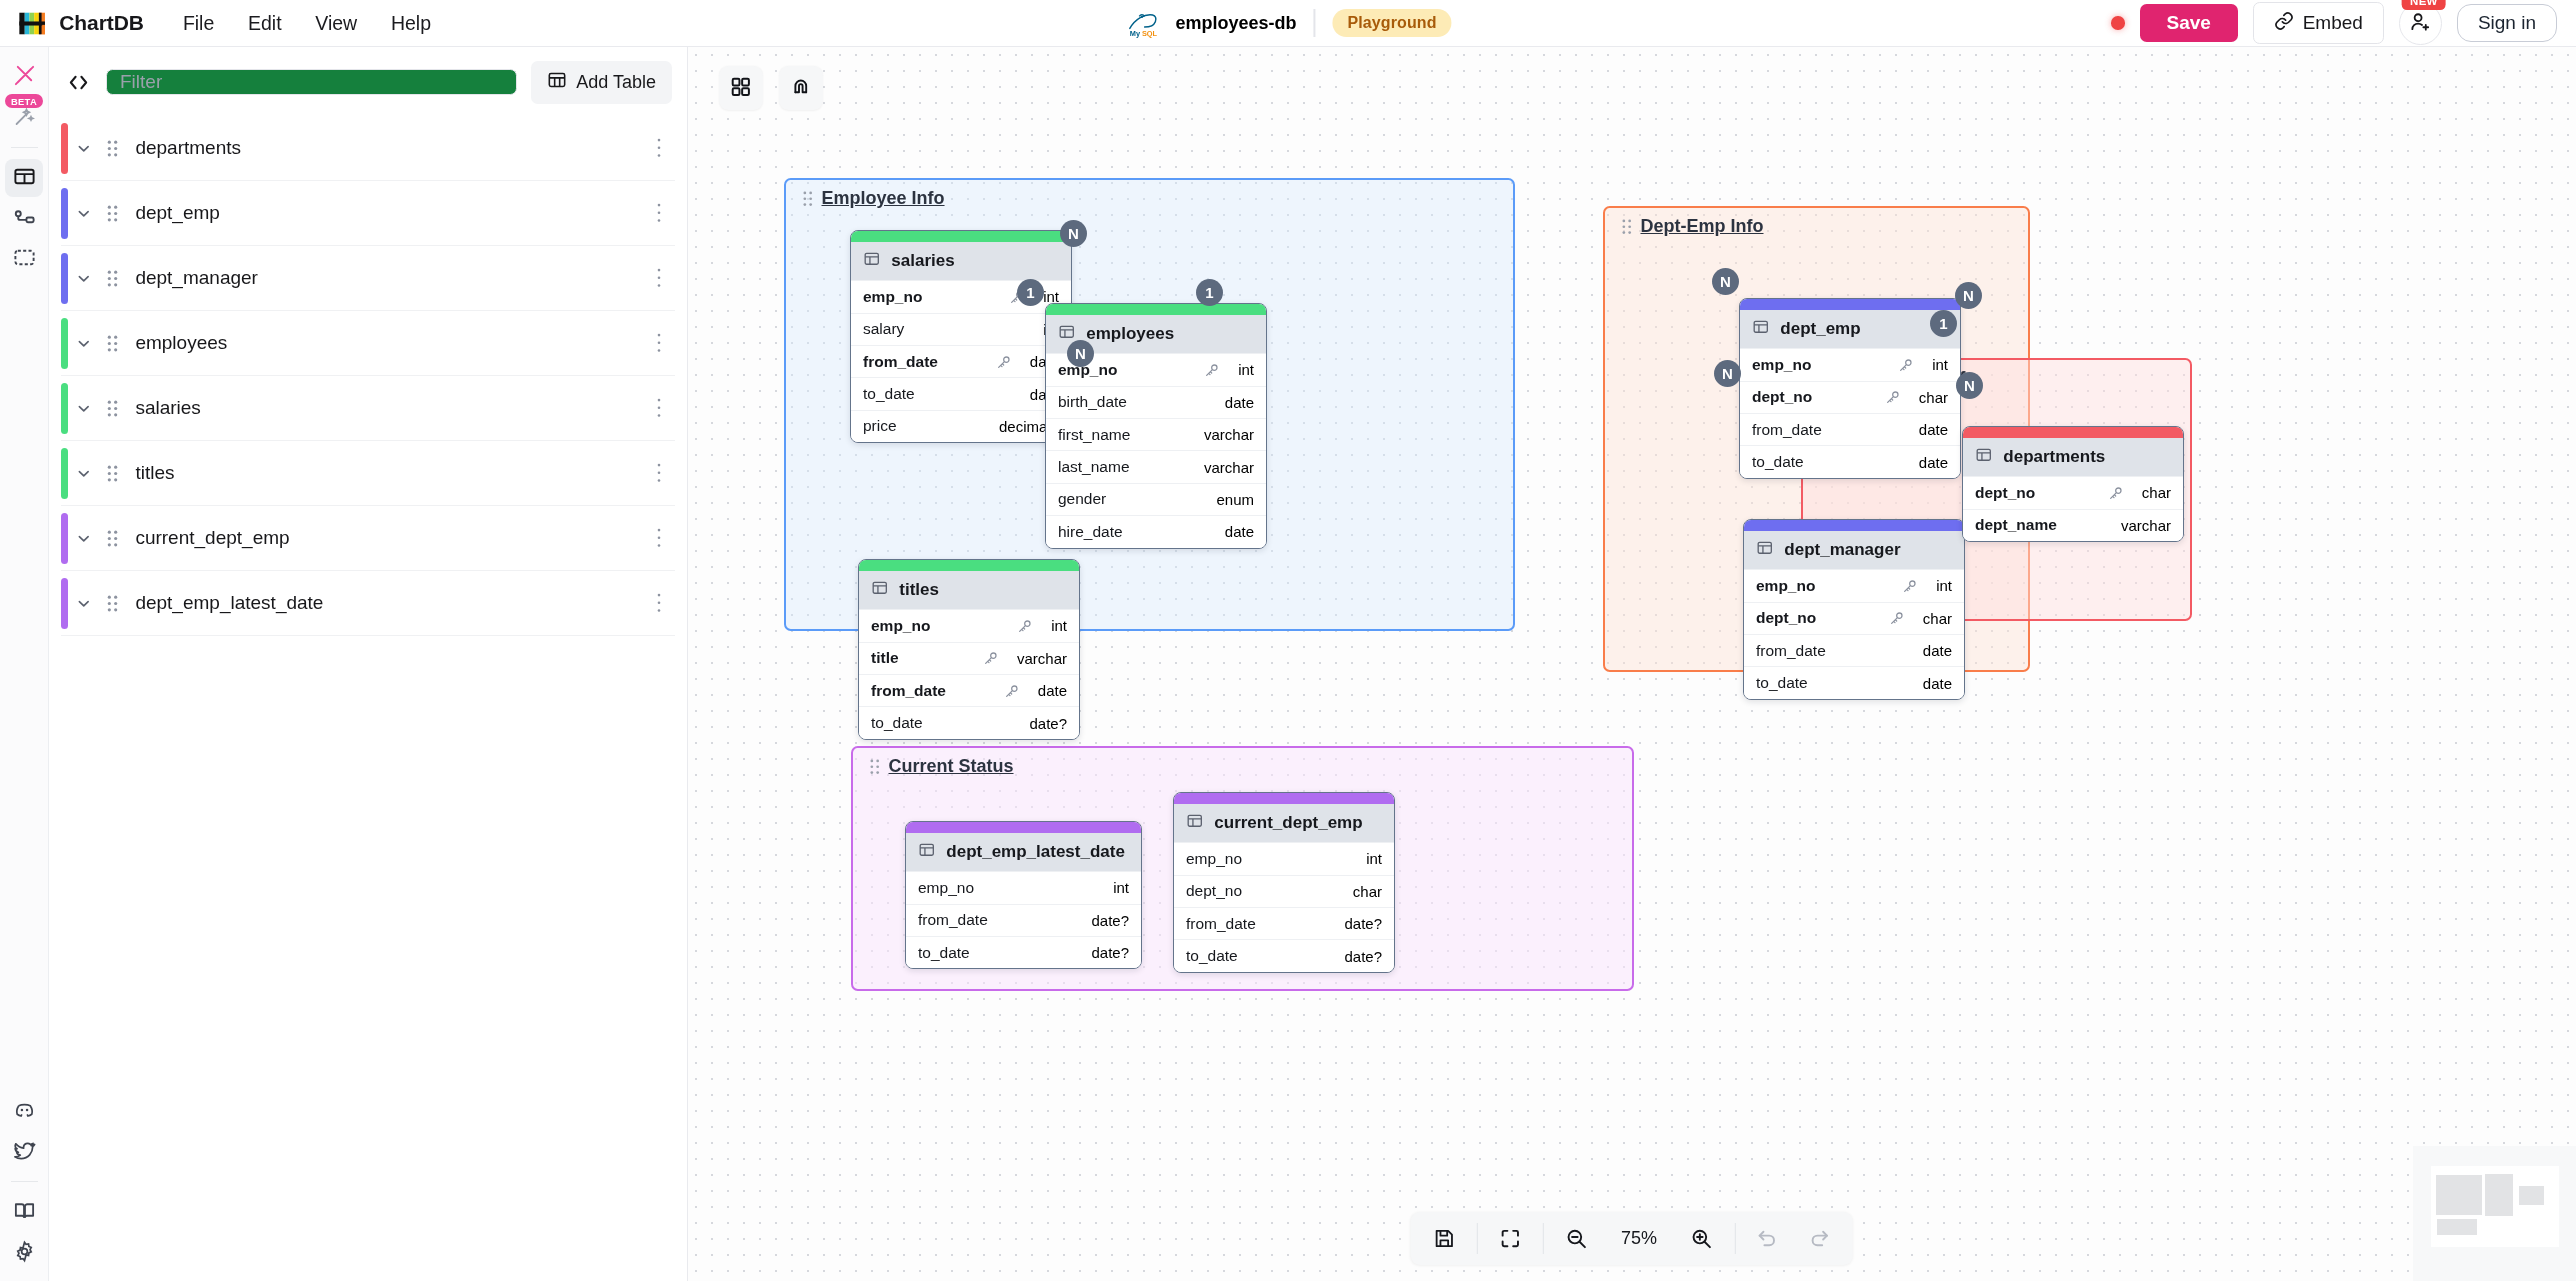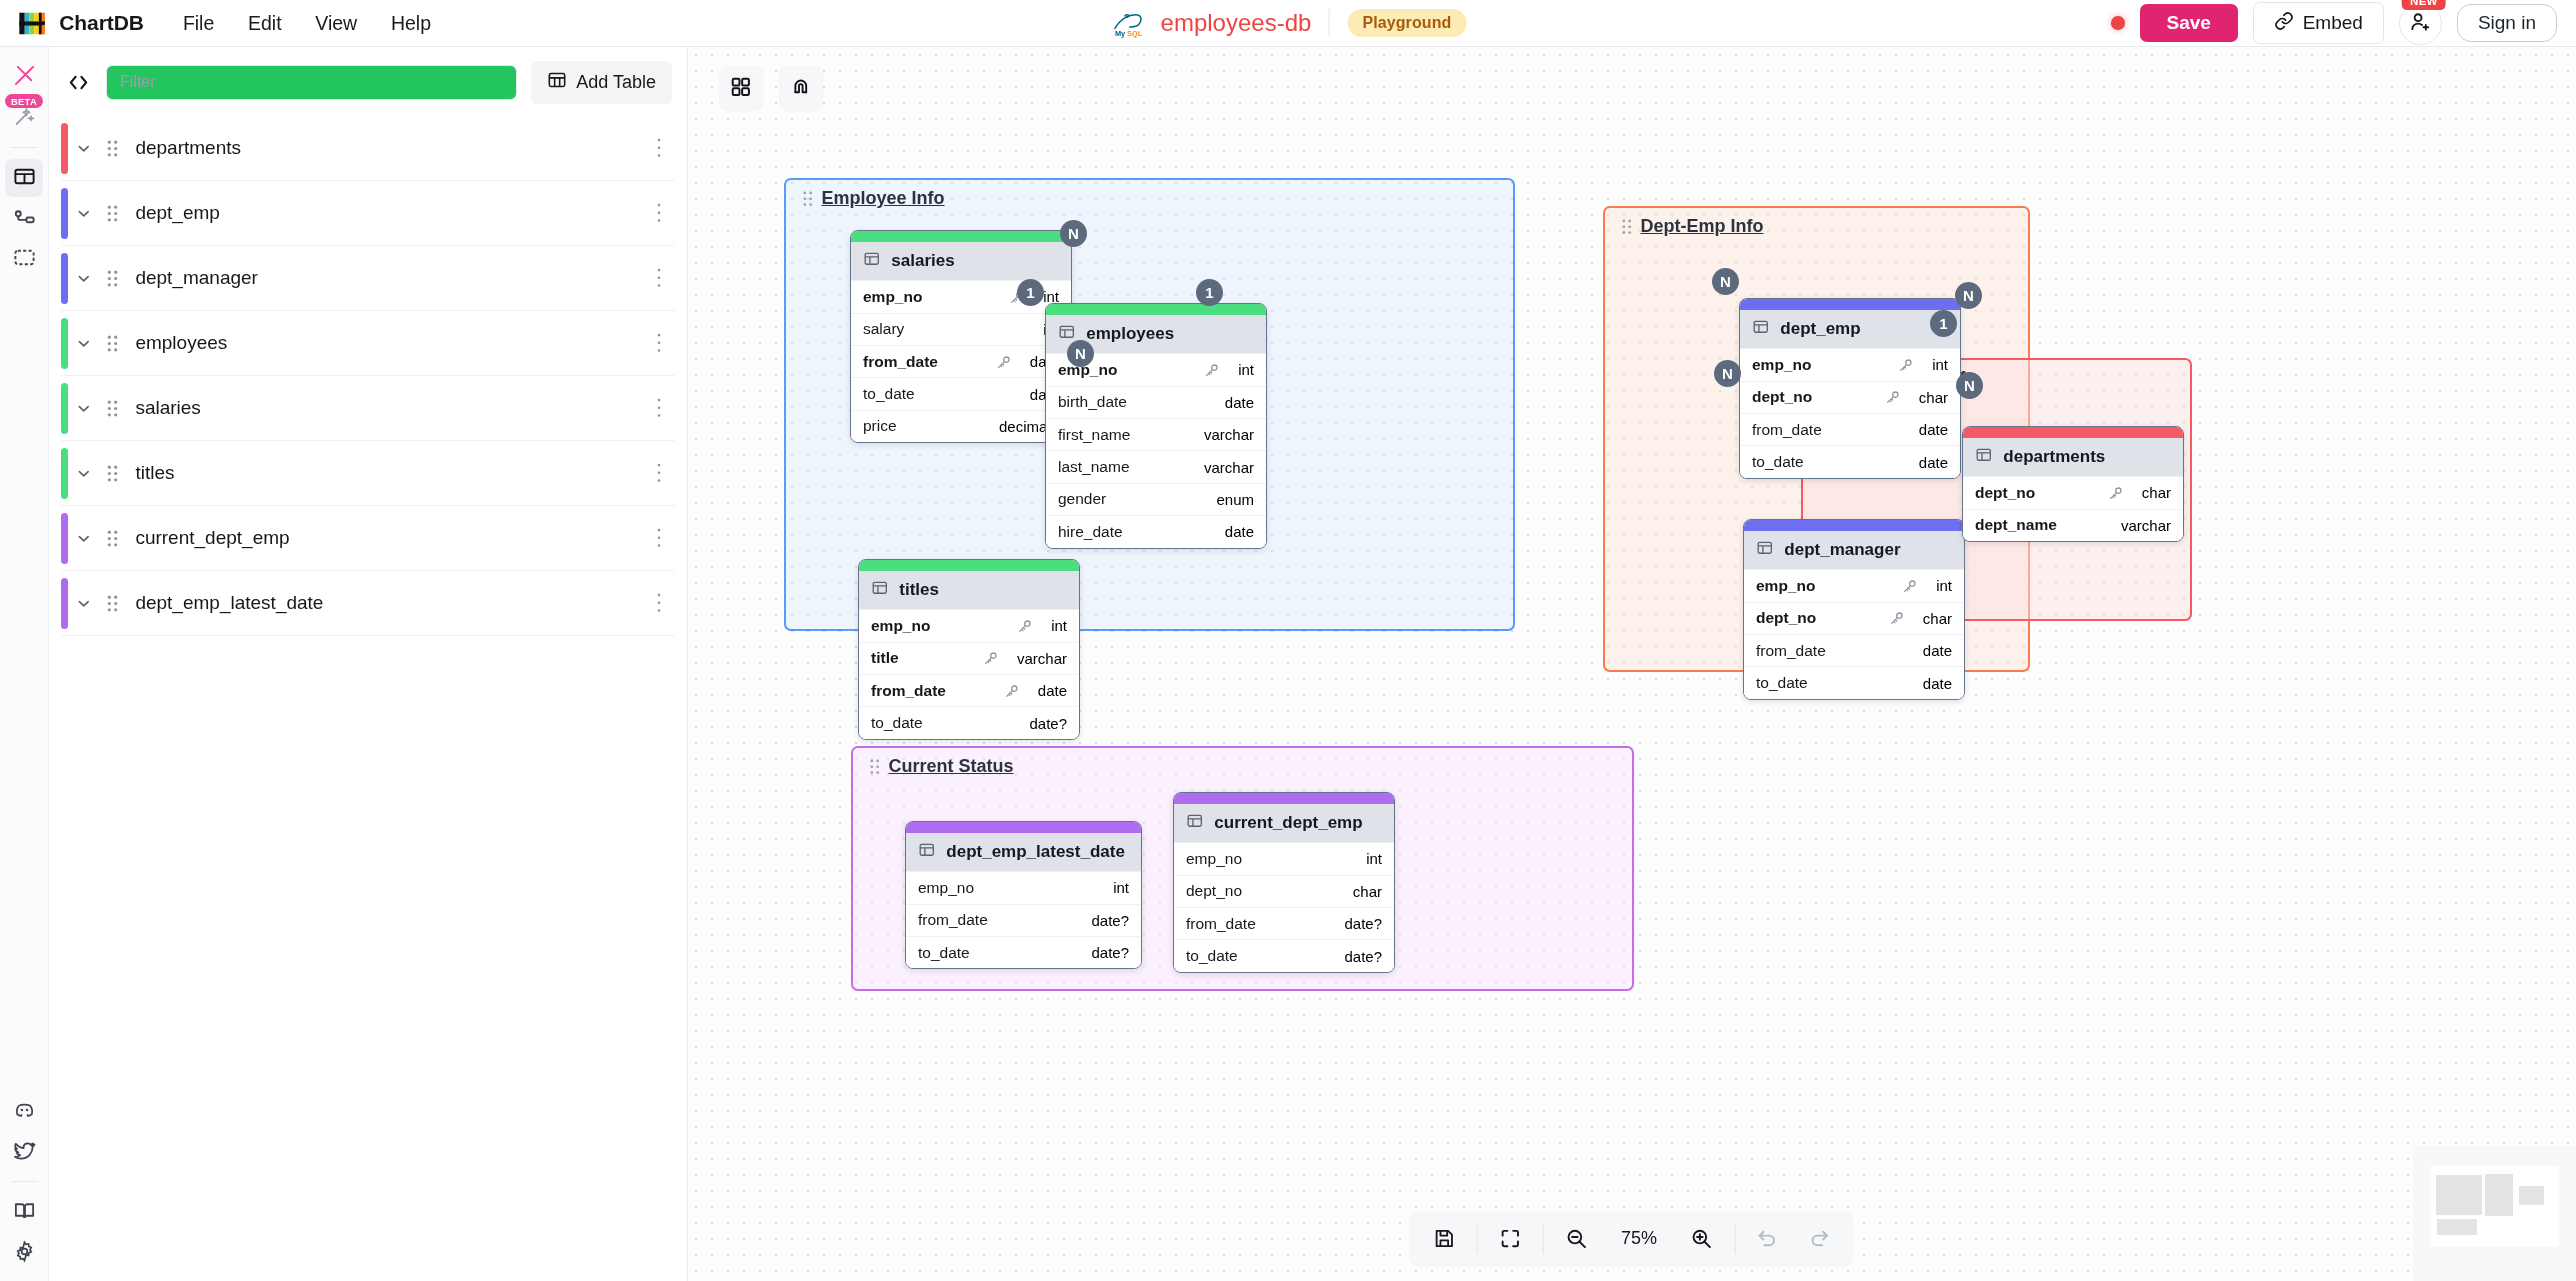--- a/index.html
+++ b/index.html
@@ -23,21 +23,21 @@
   .menubar { display: flex; align-items: center; gap: 6.7px; margin-left: 25.6px; text-align: center; }
   .menu-item {
     font-size: 19.5px; color: #1b1b1f; padding: 5.4px 13.5px; border-radius: 5.4px; cursor: pointer;
   }
 
   .center-title {
     position: absolute; left: 50%; top: 50%; transform: translate(-50%,-50%);
     display: flex; align-items: center; gap: 12px;
   }
   .db-logo { width: 39px; height: 30px; position: relative; }
-  .db-name { font-size: 24px; font-weight: 400; color: #ef4444; }
+  .db-name { font-size: 18px; font-weight: 700; color: #000000; }
   .vdiv { width: 1.3px; height: 28px; background: #e4e5ea; margin: 0 5.4px; }
   .pill-playground {
     background: #fdebb6; color: #a85b0a; font-size: 16px; font-weight: 700;
     padding: 4.7px 15px; border-radius: 673px; letter-spacing: 0.1px;
   }
 
   .top-right { margin-left: auto; display: flex; align-items: center; gap: 15px; padding-right: 19px; }
   .dot-unsaved { width: 13.5px; height: 13.5px; border-radius: 50%; background: #ef4444; box-shadow: 0 0 6.7px rgba(239,68,68,.45); }
   .btn-save {
     background: #e0246f; color: #fff; font-size: 19px; font-weight: 600;
@@ -85,22 +85,22 @@
   .rail-spacer { flex: 1 1 auto; }
 
   
   .panel {
     width: 639px; flex: 0 0 639px; background: #fff; border-right: 0.7px solid #e9eaee;
     display: flex; flex-direction: column;
   }
   .panel-head { display: flex; align-items: center; gap: 13.5px; padding: 13.5px 15px 12px 15px; }
   .collapse-btn { width: 28px; height: 28px; display: flex; align-items: center; justify-content: center; cursor: pointer; flex:0 0 auto; color:#1b1b1f; }
   .filter-input {
-    flex: 1; height: 35px; border: 0.7px solid #e4e5ea; border-radius: 6.7px; padding: 0 13.5px;
-    font-size: 16px; color: #18181b; font-family: "Liberation Sans", sans-serif; background: #22c55e;
+    flex: 1; height: 26px; border: 0.7px solid #e4e5ea; border-radius: 6.7px; padding: 0 13.5px;
+    font-size: 19px; color: #18181b; font-family: "Liberation Sans", sans-serif; background: #15803d;
   }
   .filter-input::placeholder { color: #9aa0ab; }
   .btn-addtable {
     display: flex; align-items: center; gap: 9.4px; background: #f3f4f6; border: none;
     border-radius: 6.7px; padding: 9.4px 16px; font-size: 18px; color: #18181b; cursor: pointer;
     font-family: "Liberation Sans", sans-serif; flex: 0 0 auto;
   }
   .tables-list { flex: 1; overflow: hidden; padding: 0 12px; }
   .table-row {
     position: relative; display: flex; align-items: center; height: 65px;

